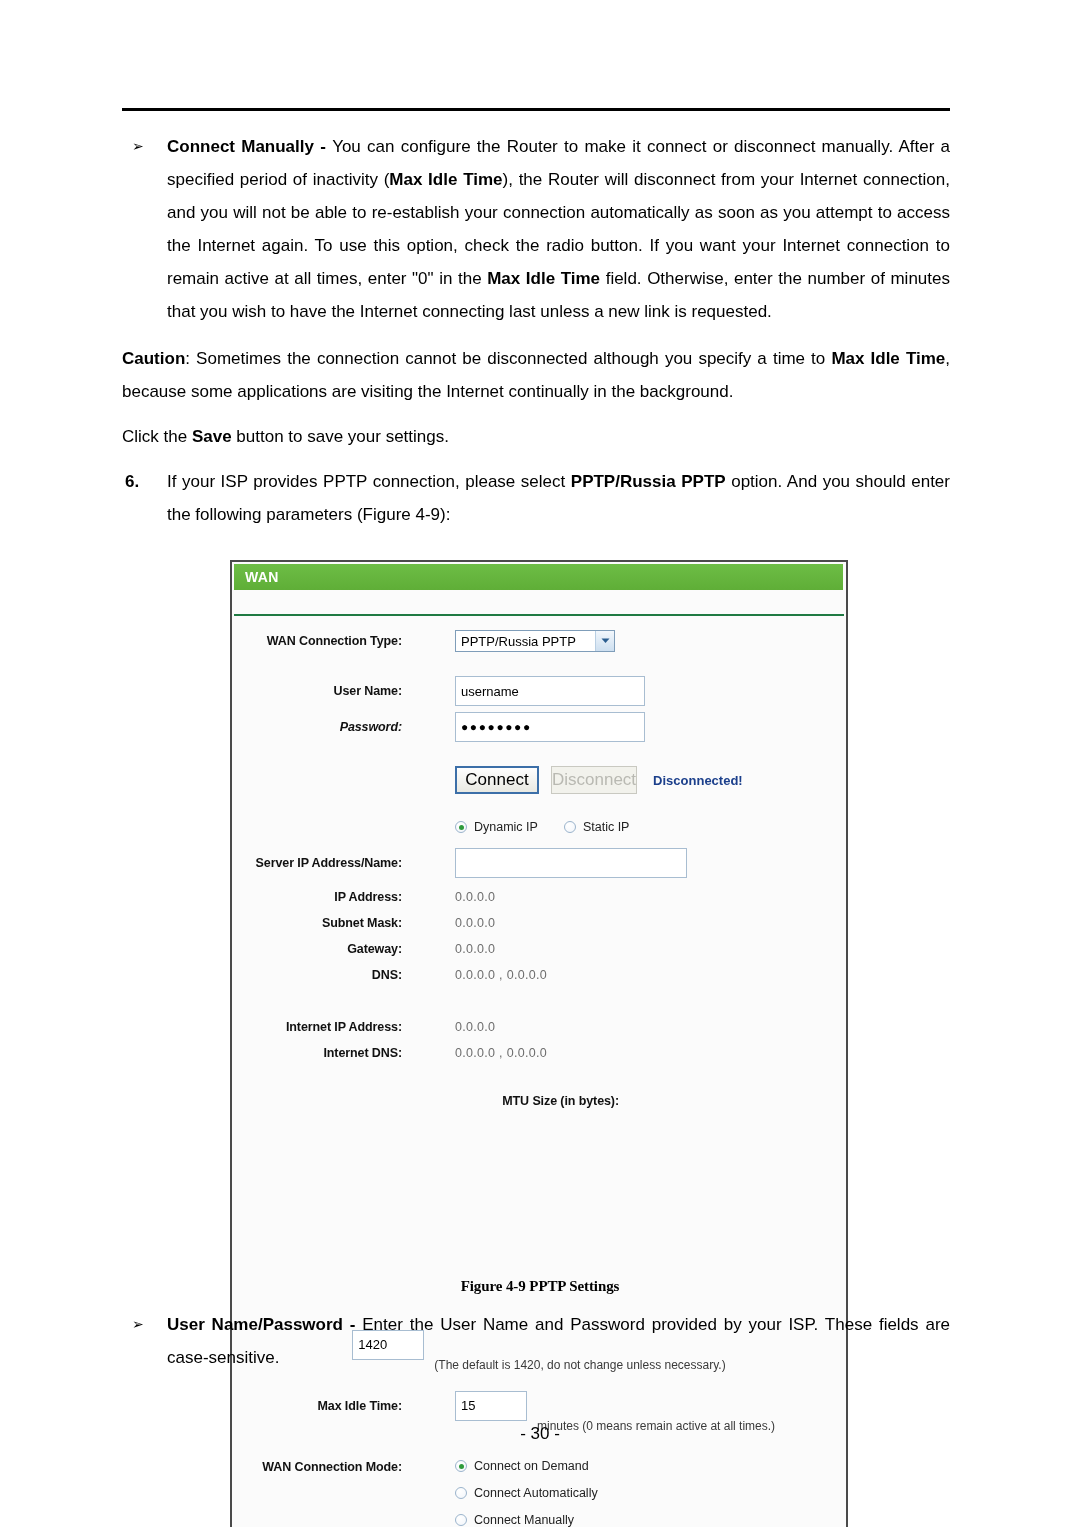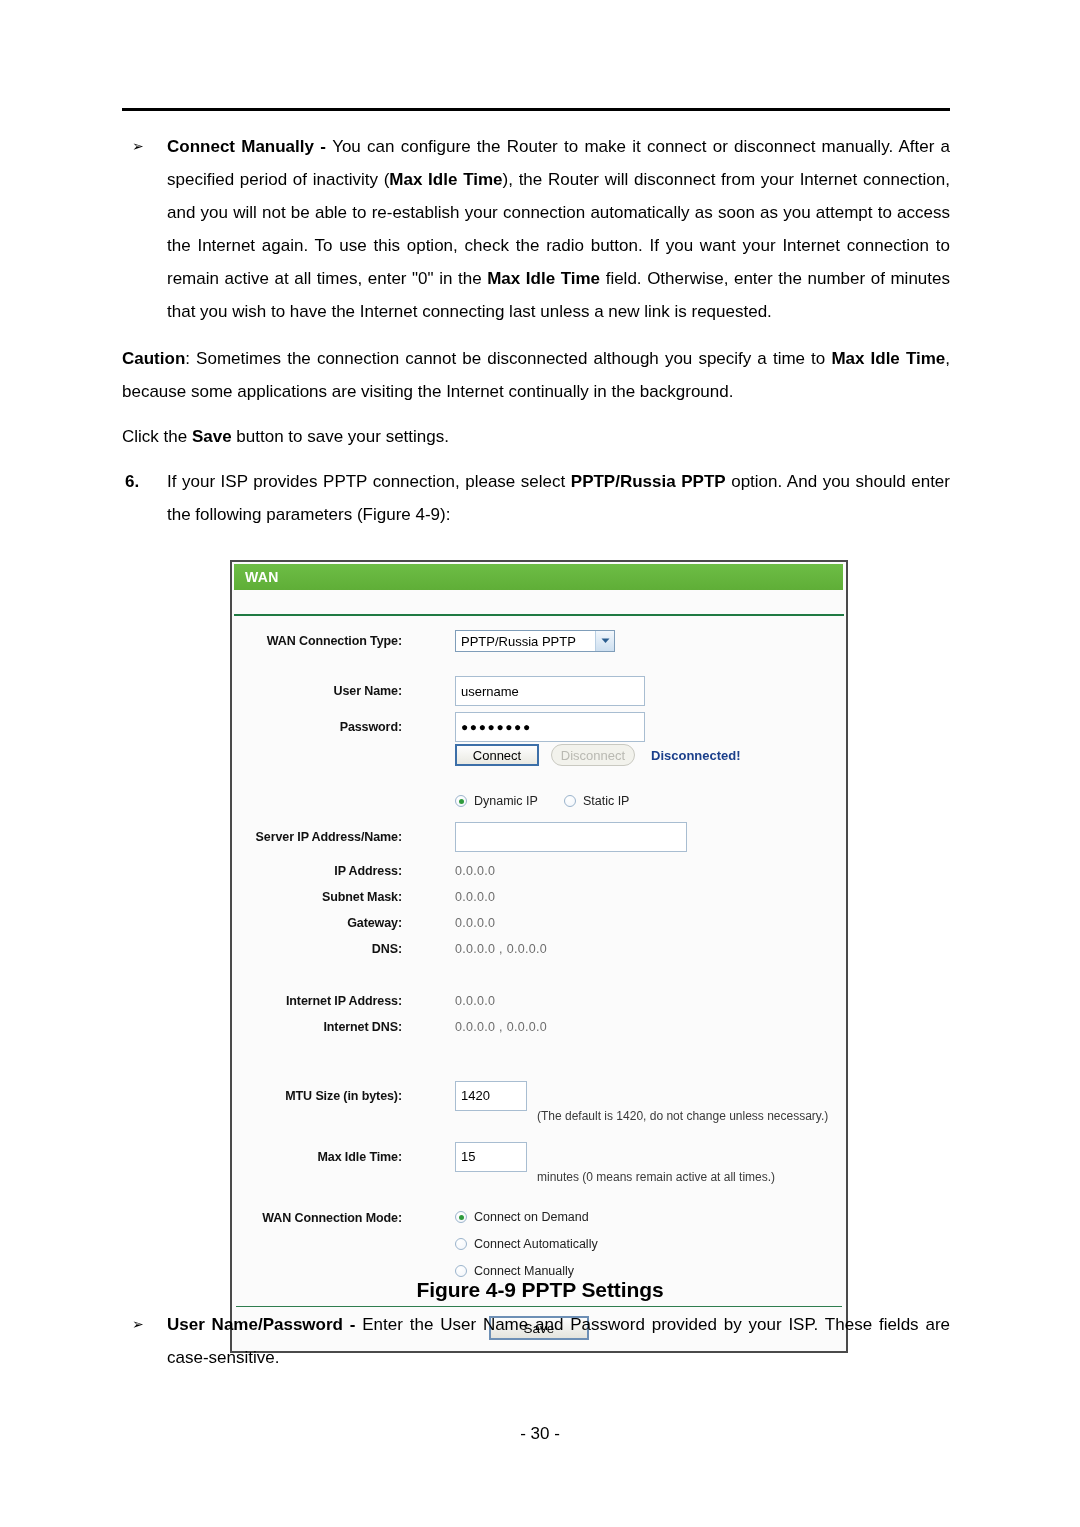--- a/index.html
+++ b/index.html
@@ -211,27 +211,27 @@
   .w-server { width: 232px; }
   .w-small { width: 72px; }
   .pwd-dots {
     letter-spacing: 1.6px;
     font-size: 12px;
     line-height: 1;
   }
 
   
   .btn {
-    height: 22px;
+    height: 28px;
     min-width: 84px;
     box-sizing: border-box;
     display: inline-flex;
     align-items: center;
     justify-content: center;
-    font-size: 13px;
+    font-size: 17px;
     background: linear-gradient(180deg,#fdfdfd 0%, #e7e7e0 100%);
     border: 1px solid #8a8a82;
     color: #000;
   }
   .btn-focus {
     border: 2px solid #3c6fa8;
     background: linear-gradient(180deg,#fefefe 0%, #e9e9e2 100%);
   }
   .btn-disabled {
     color: #b9b9b2;
@@ -305,23 +305,24 @@
     justify-content: center;
     padding: 9px 0 11px 0;
   }
 
   .fig-caption {
     position: absolute;
     left: 0;
     right: 0;
     top: 1278px;
     text-align: center;
-    font-size: 21px;
+    font-size: 15px;
     font-weight: bold;
     letter-spacing: -0.1px;
+    font-family: Liberation Serif, serif;
   }
 
   .bottom-content {
     position: absolute;
     left: 122px;
     top: 1308px;
     width: 828px;
   }
 
   .footer {
@@ -388,34 +389,34 @@
 
       <div class="frow" style="margin-bottom:6px;">
         <div class="flabel">User Name:</div>
         <div class="fcontrol">
           <div class="tinput w-user">
             <span>username</span>
           </div>
         </div>
       </div>
 
-      <div class="frow" style="margin-bottom:0;">
+      <div class="frow" style="margin-bottom:24px;font-style:italic;">
         <div class="flabel">Password:</div>
         <div class="fcontrol">
           <div class="tinput w-user">
             <span class="pwd-dots">●●●●●●●●</span>
           </div>
         </div>
       </div>
 
       <div class="frow" style="margin-bottom:20px;">
         <div class="flabel"></div>
         <div class="fcontrol">
           <span class="btn btn-focus">Connect</span>
-          <span class="btn btn-disabled" style="margin-left:12px;border-radius:11px;">Disconnect</span>
+          <span class="btn btn-disabled" style="margin-left:12px;">Disconnect</span>
           <span class="status-text">Disconnected!</span>
         </div>
       </div>
 
       <div class="frow" style="margin-bottom:8px;">
         <div class="flabel"></div>
         <div class="fcontrol">
           <span class="radio-item">
             <span class="radio checked"></span>
             <span class="radio-label">Dynamic IP</span>
@@ -471,21 +472,21 @@
         </div>
       </div>
 
       <div class="frow" style="margin-bottom:28px;">
         <div class="flabel">Internet DNS:</div>
         <div class="fcontrol">
           <span class="readval">0.0.0.0 , 0.0.0.0</span>
         </div>
       </div>
 
-      <div class="frow" style="margin-bottom:6px;">
+      <div class="frow" style="margin-bottom:6px;flex-direction:column;">
         <div class="flabel">MTU Size (in bytes):</div>
         <div class="fcontrol">
           <div class="tinput w-small">
             <span>1420</span>
           </div>
           <span class="hint">(The default is 1420, do not change unless necessary.)</span>
         </div>
       </div>
 
       <div class="frow" style="margin-bottom:26px;">

